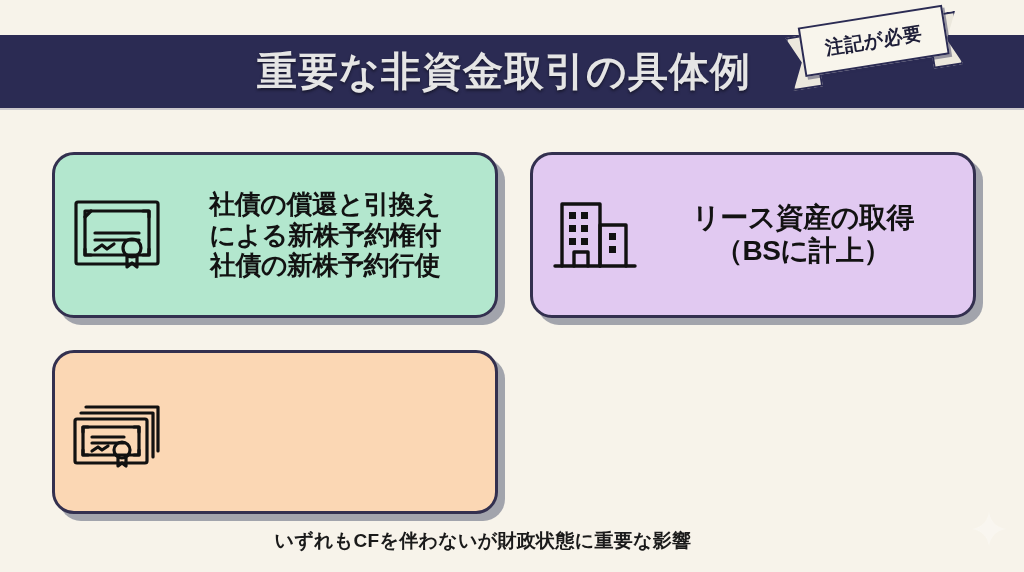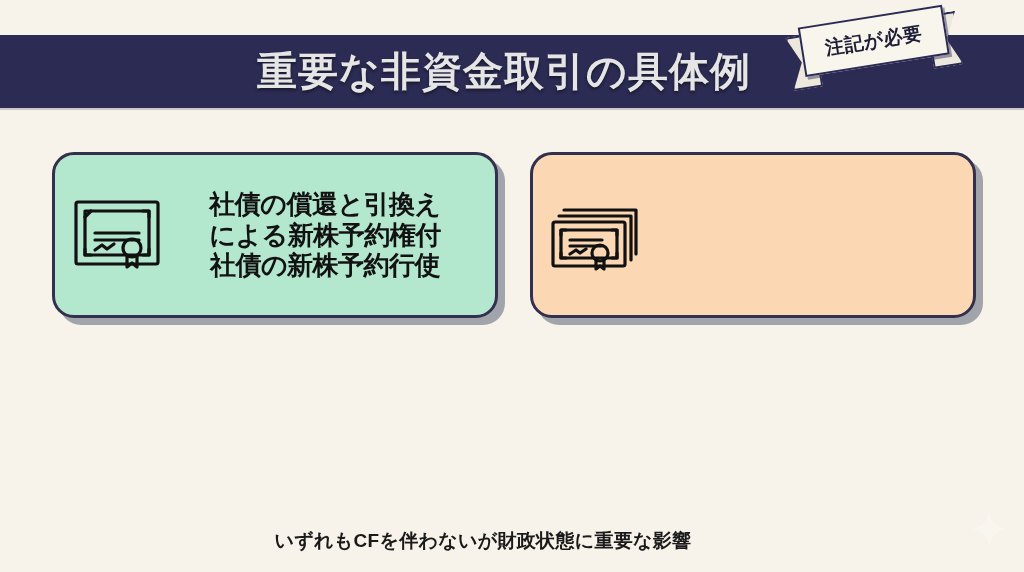--- a/index.html
+++ b/index.html
@@ -202,20 +202,40 @@
           <path d="M22 52 l7 -5 l5 4 l7 -5"></path>
           <circle cx="59" cy="50" r="9"></circle>
           <path d="M54 57 l0 12 l5 -4 l5 4 l0 -12"></path>
         </svg>
       </div>
       <div class="card-text">社債の償還と引換え
 による新株予約権付
 社債の新株予約行使</div>
     </div>
 
+    <div class="card" id="card-1">
+      <div class="card-icon">
+        <svg width="86" height="80" viewBox="0 0 86 80" fill="none" stroke="#111111" stroke-width="3.4" stroke-linecap="round" stroke-linejoin="round">
+          <path d="M10 71 V9 h38 v62"></path>
+          <path d="M48 71 V30 h26 v41"></path>
+          <path d="M3 71 h80"></path>
+          <rect x="17" y="17" width="7" height="7" fill="#111111" stroke="none"></rect>
+          <rect x="29" y="17" width="7" height="7" fill="#111111" stroke="none"></rect>
+          <rect x="17" y="30" width="7" height="7" fill="#111111" stroke="none"></rect>
+          <rect x="29" y="30" width="7" height="7" fill="#111111" stroke="none"></rect>
+          <rect x="17" y="43" width="7" height="7" fill="#111111" stroke="none"></rect>
+          <rect x="29" y="43" width="7" height="7" fill="#111111" stroke="none"></rect>
+          <rect x="57" y="38" width="7" height="7" fill="#111111" stroke="none"></rect>
+          <rect x="57" y="51" width="7" height="7" fill="#111111" stroke="none"></rect>
+          <path d="M22 71 V57 h14 v14"></path>
+        </svg>
+      </div>
+      <div class="card-text">リース資産の取得
+（BSに計上）</div>
+    </div>
 
     <div class="card" id="card-2">
       <div class="card-icon">
         <svg width="90" height="74" viewBox="0 0 90 74" fill="none" stroke="#111111" stroke-width="3.2" stroke-linecap="round" stroke-linejoin="round">
           <path d="M14 12 h72 v44"></path>
           <path d="M9 18 h72 v44"></path>
           <rect x="3" y="24" width="72" height="44" rx="2"></rect>
           <path d="M11 32 h56 v28 h-56 z"></path>
           <path d="M11 32 l0 5 M11 32 l5 0 M67 32 l-5 0 M67 32 l0 5 M11 60 l0 -5 M11 60 l5 0 M67 60 l-5 0 M67 60 l0 -5"></path>
           <path d="M20 42 h32 M20 48 h32"></path>

